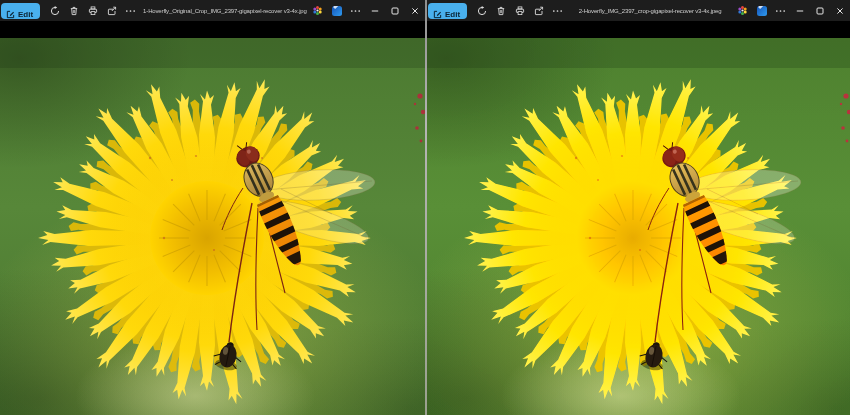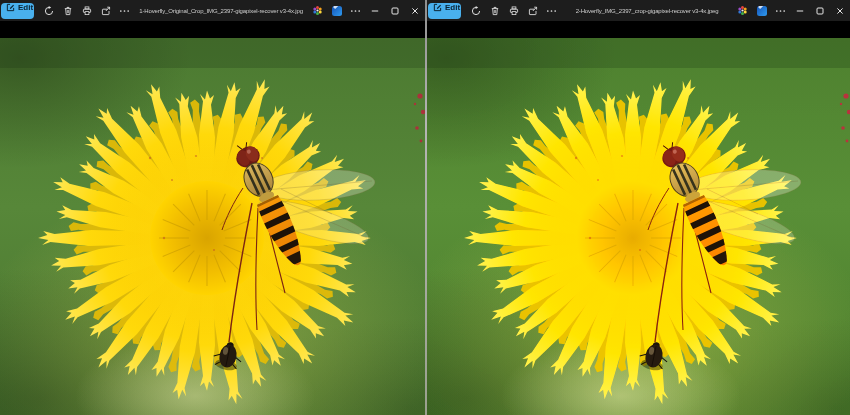--- a/index.html
+++ b/index.html
@@ -2,22 +2,22 @@
 <html><head>
 <meta charset="utf-8">
 <style>
   html,body{margin:0;padding:0;background:#000;}
   .screen{width:850px;height:415px;display:flex;overflow:hidden;background:#000;
           font-family:"Liberation Sans",sans-serif;position:relative;}
   .window{width:425px;height:415px;display:flex;flex-direction:column;min-width:0;background:#000;}
   .window--right{width:423px;}
   
   .titlebar{height:21px;background:#1d1d1d;display:flex;align-items:center;padding-left:1px;flex:none;}
-  .edit-btn{height:16px;flex:none;padding:0 1px 0 5px;background:#49b0ed;border:none;border-radius:4px;
-            display:flex;align-items:flex-start;gap:3px;font-size:8px;font-weight:bold;color:#0a2334;
+  .edit-btn{height:16px;flex:none;padding:0 7px 0 5px;background:#49b0ed;border:none;border-radius:4px;
+            display:flex;align-items:flex-end;gap:3px;font-size:8px;font-weight:bold;color:#0a2334;
             font-family:"Liberation Sans",sans-serif;cursor:pointer;margin-right:5px;}
   .tb-btn{width:19px;height:18px;flex:none;background:transparent;border:none;border-radius:3px;
           display:flex;align-items:center;justify-content:center;padding:0;cursor:pointer;}
   .tb-btn svg{display:block;}
   .filename{flex:1;min-width:0;font-size:6px;letter-spacing:-0.15px;color:#cfcfcf;white-space:nowrap;
             overflow:hidden;text-align:center;padding:0 3px;}
   .designer-ic{width:10px;height:10px;border-radius:2.5px;display:block;
                background:linear-gradient(135deg,#1453b8,#2f9bef);position:relative;overflow:hidden;}
   .designer-ic::after{content:"";position:absolute;left:1.5px;top:1.5px;width:9px;height:3px;
                background:rgba(255,255,255,0.8);transform:rotate(-45deg);transform-origin:left top;}

